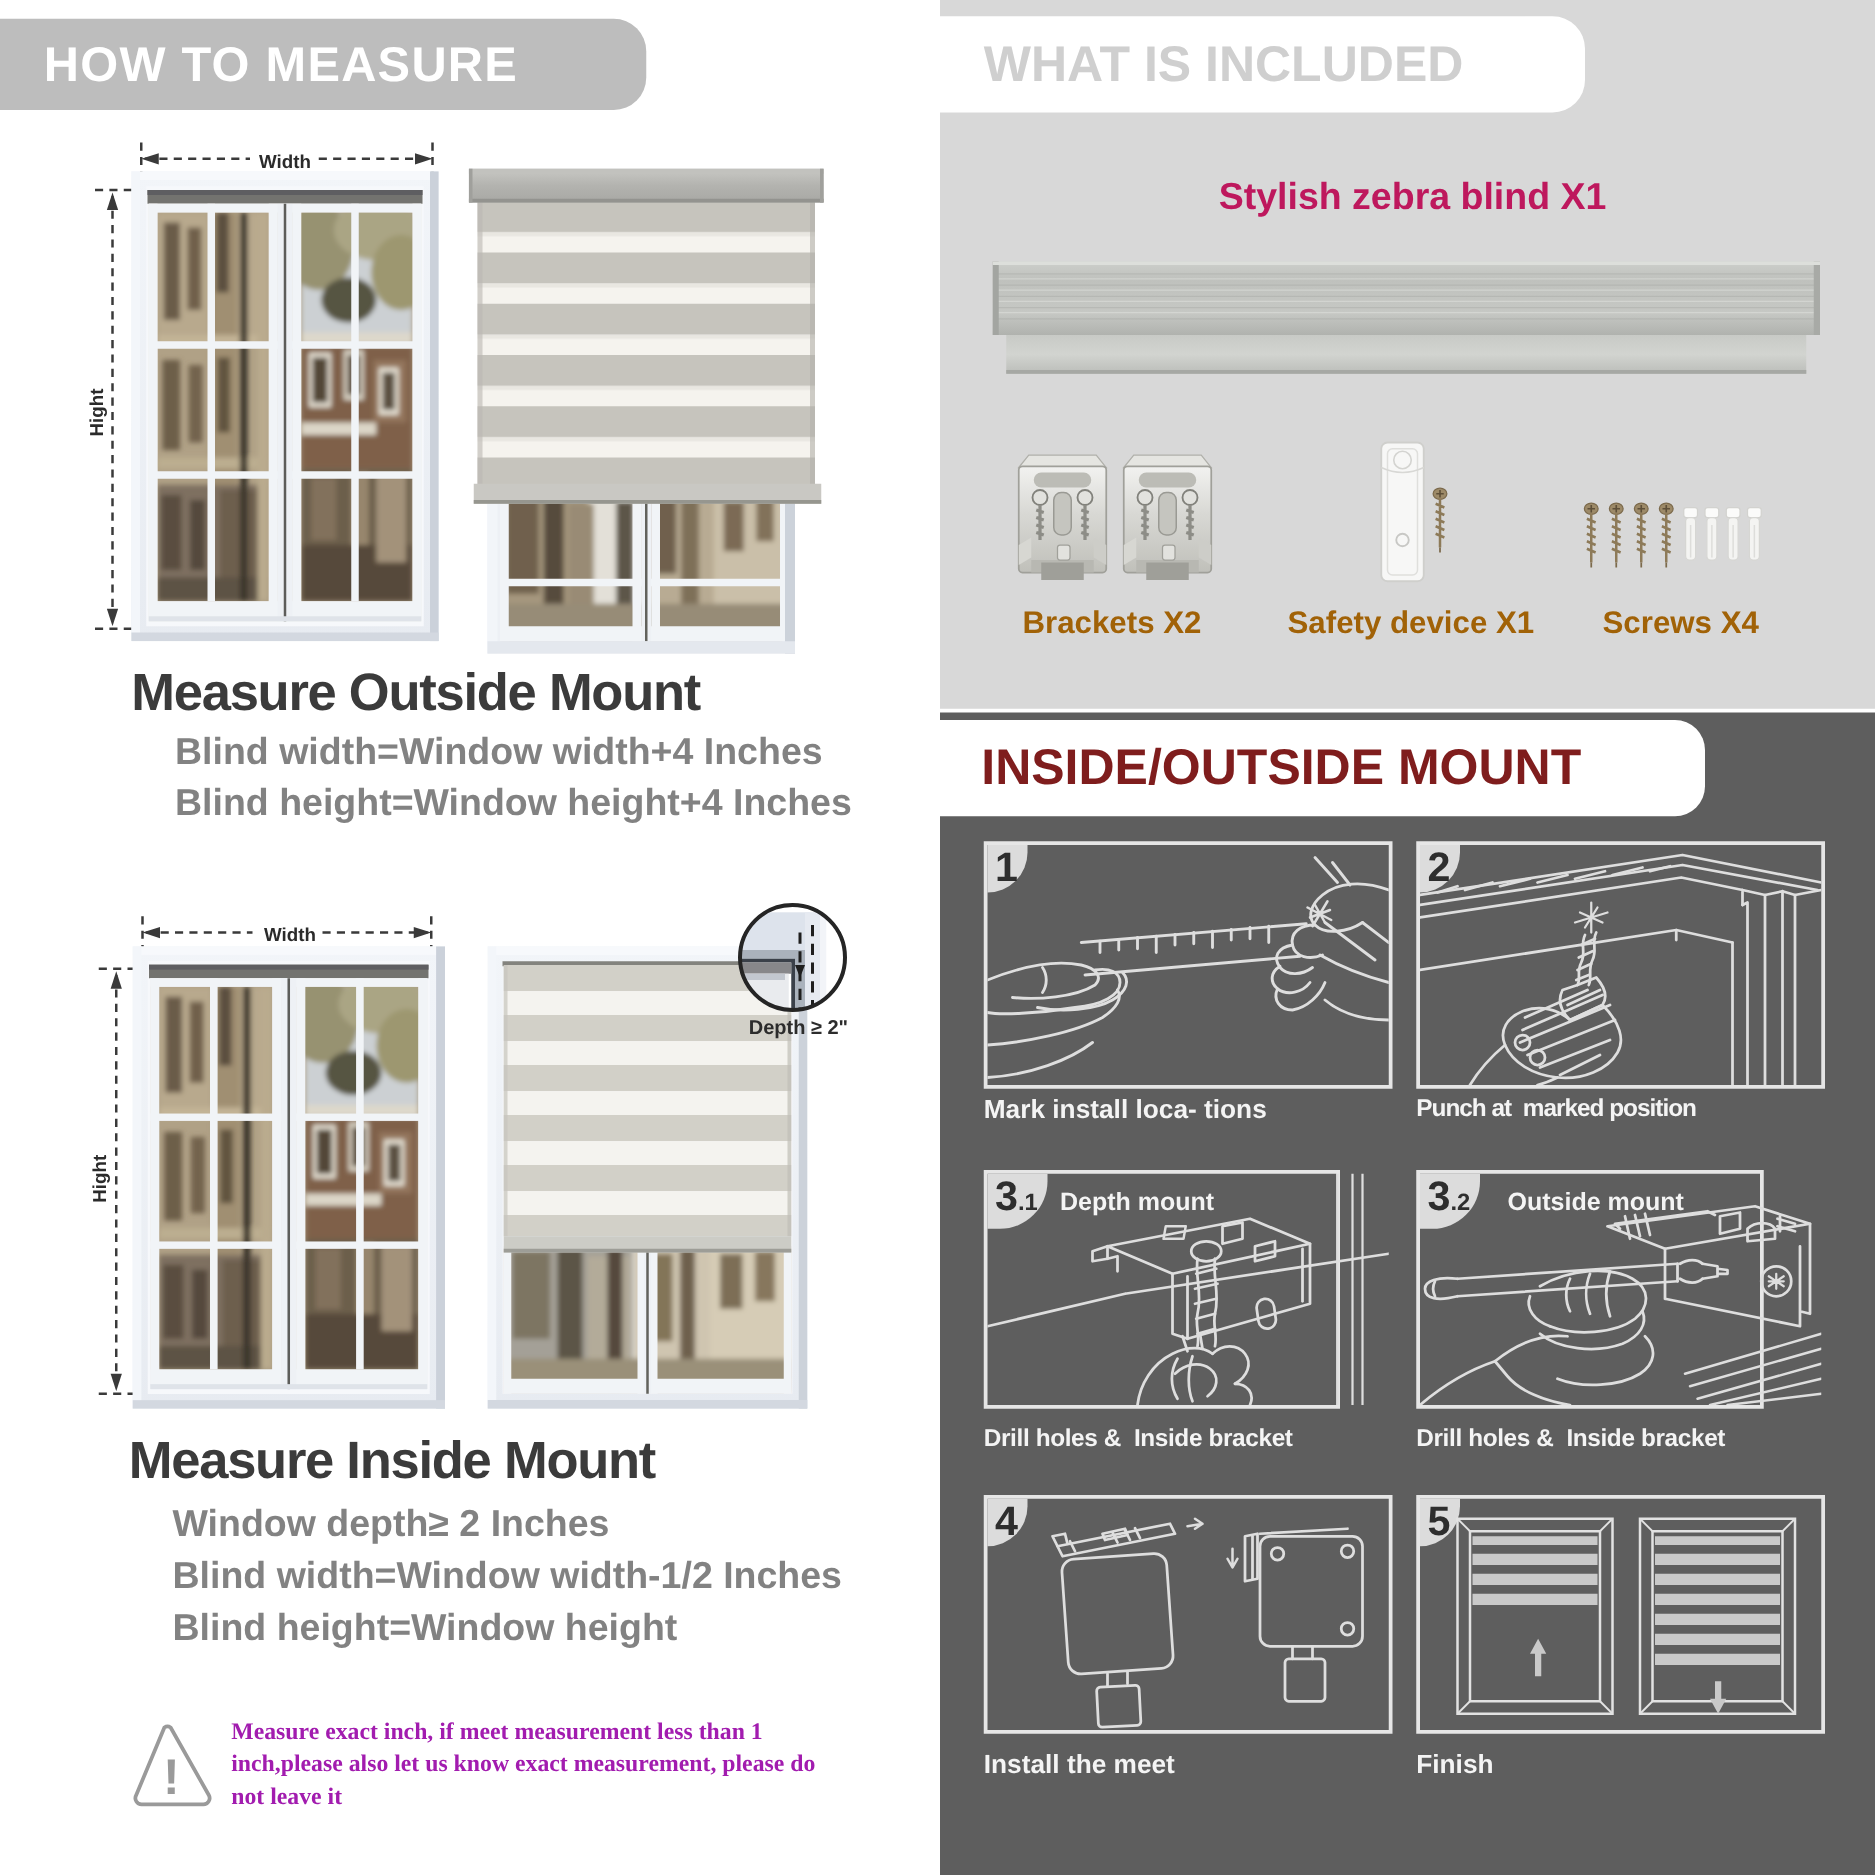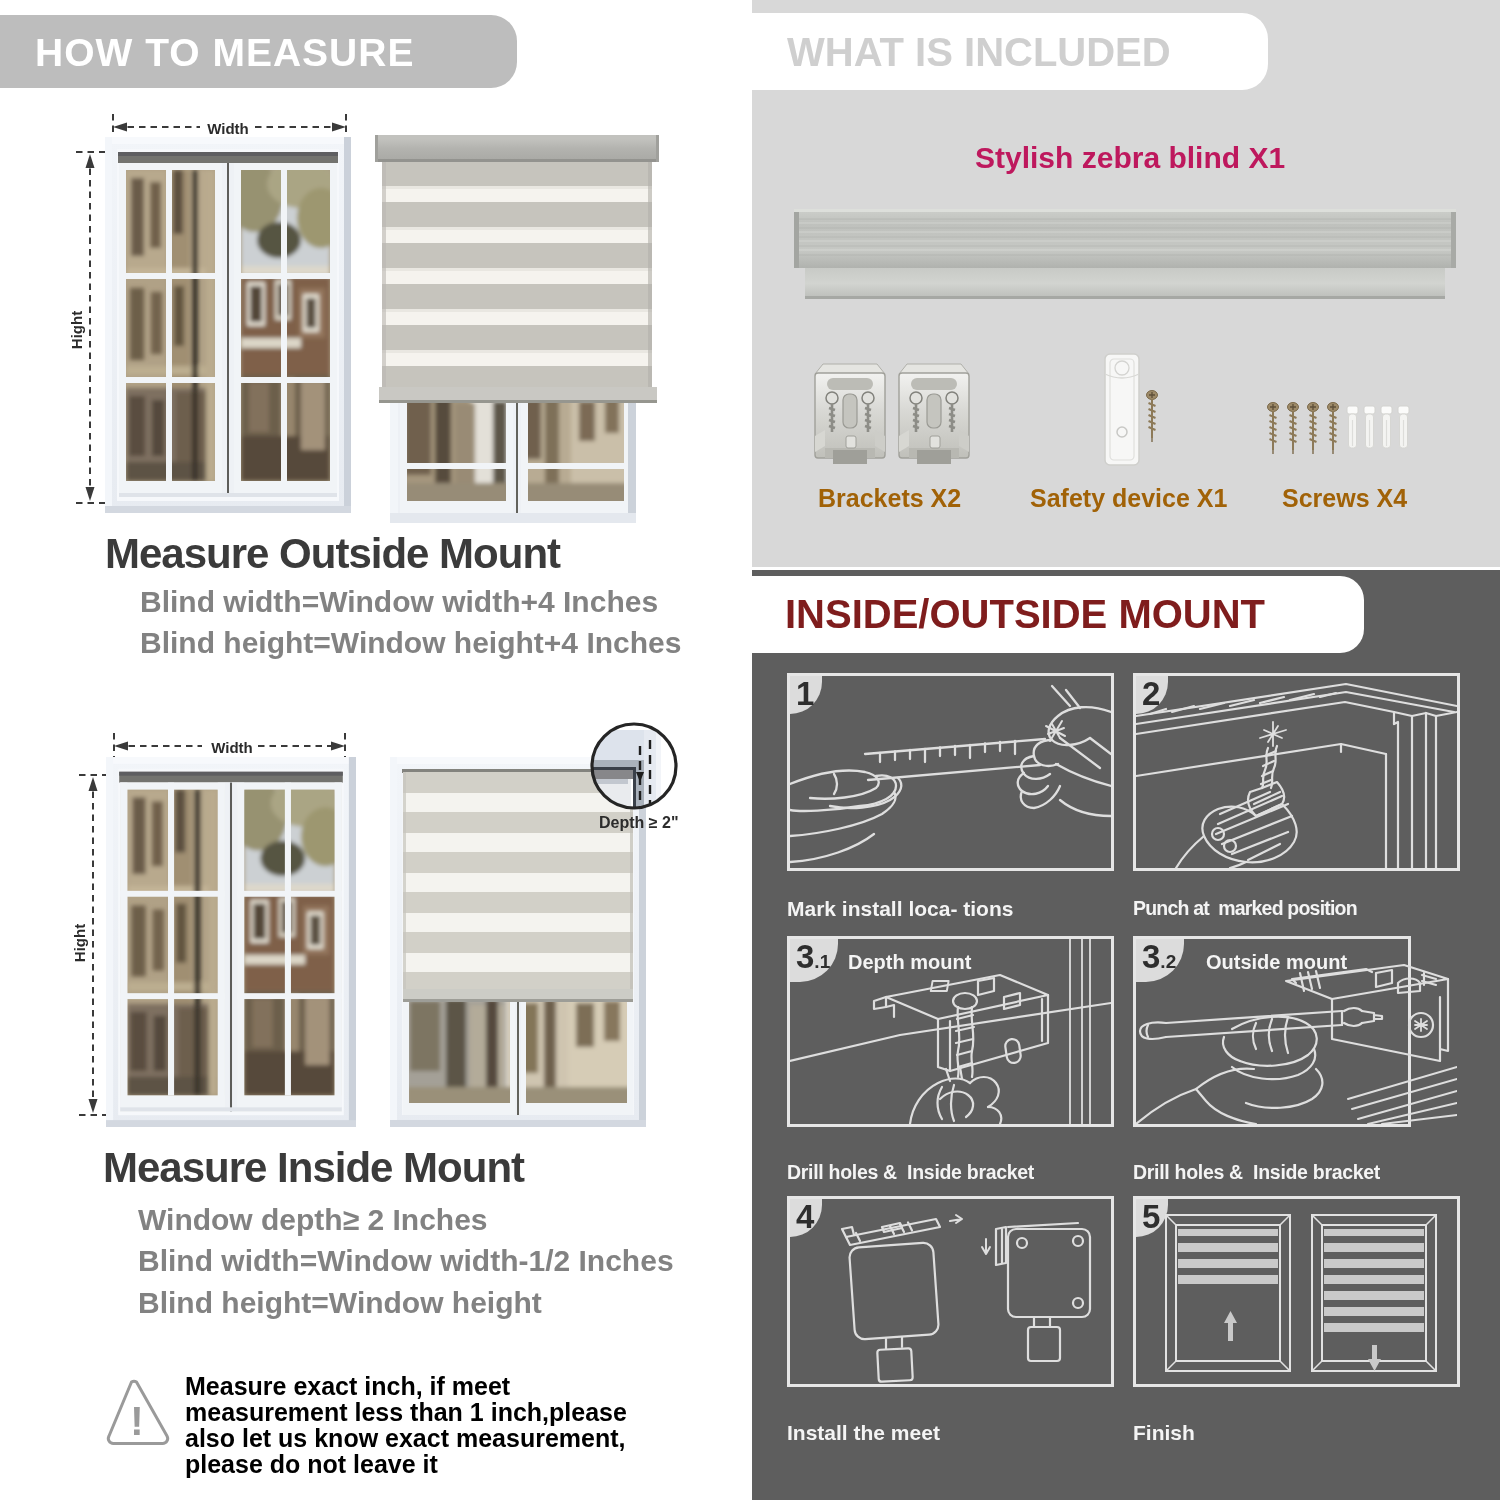--- a/index.html
+++ b/index.html
@@ -12,30 +12,30 @@
   #panelTop{left:752px;top:0;width:748px;height:567px;background:#d8d8d8;}
   #boxW1{left:752px;top:13px;width:516px;height:77px;background:#fff;border-radius:0 26px 26px 0;}
   #boxW1t{left:787px;top:30px;font-size:40px;font-weight:bold;color:#cfcfcf;}
   #stylish{left:975px;top:141px;font-size:30px;font-weight:bold;color:#be185d;}
   #panelBot{left:752px;top:570px;width:748px;height:930px;background:#5e5e5e;}
   #boxW2{left:752px;top:576px;width:612px;height:77px;background:#fff;border-radius:0 24px 24px 0;}
   #boxW2t{left:785px;top:592px;font-size:40px;font-weight:bold;color:#7f1d1d;}
   
   .h2{font-size:42px;font-weight:bold;color:#3b3b3b;letter-spacing:-1px;}
   .sub{font-size:30px;font-weight:bold;color:#828282;margin-left:35px;}
-  .warn{font-size:25px;font-weight:bold;color:#000000;line-height:26px;}
+  .warn{font-size:19px;font-weight:bold;color:#a21caf;line-height:26px;font-family:Liberation Serif, serif;}
   
   .ilab{font-size:25px;font-weight:bold;color:#a16207;}
   
   .step{position:absolute;border:3px solid #e6e6e6;box-sizing:border-box;}
   .badge{position:absolute;left:0;top:0;background:#dcdcdc;color:#2e2e2e;
          font-weight:bold;font-size:33px;line-height:34px;padding:1px 8px 3px 6px;
          border-radius:0 0 38px 0;}
   .badge small{font-size:19px;font-weight:bold;}
-  .slabel{position:absolute;font-size:21px;font-weight:bold;color:#f4f4f4;margin-top:21px;}
+  .slabel{position:absolute;font-size:21px;font-weight:bold;color:#f4f4f4;}
   .pmount{position:absolute;font-size:20px;font-weight:bold;color:#f4f4f4;}
 </style>
 </head>
 <body>
 
 <div id="hdrL" class="abs"></div>
 <div id="hdrLt" class="abs">HOW TO MEASURE</div>
 
 <svg class="abs" style="left:50px;top:105px" width="320" height="410" viewBox="0 0 320 410">
   <g stroke="#3a3a3a" stroke-width="2" fill="none" stroke-dasharray="6.5 5">
@@ -522,21 +522,21 @@
 
   <path d="M120 140 L146 128 C160 142 164 156 158 166 C150 180 130 188 110 186 C90 184 74 174 68 160 C63 148 70 138 82 133 C96 128 110 131 120 140 Z"></path>
   <path d="M84 138 L134 116 M82 148 L146 120 M80 158 L152 128 M86 168 L156 140 M96 178 L152 156 M112 184 L144 168"></path>
   <circle cx="82" cy="158" r="6"></circle>
   <circle cx="94" cy="170" r="6"></circle>
   <path d="M68 160 C56 170 46 182 40 192"></path>
   <path d="M110 186 C104 189 98 191 94 192"></path>
 </g>
 </svg>
 </div>
-<div class="step" style="left:787px;top:936px;width:327px;height:191px">
+<div class="step" style="left:787px;top:936px;width:285px;height:191px">
     <div class="badge">3<small>.1</small></div>
 <div class="pmount" style="left:58px;top:12px">Depth mount</div>
 <svg width="321" height="185" viewBox="0 0 321 185" style="position:absolute;left:0;top:0">
 <g stroke="#dedede" stroke-width="2.2" fill="none" stroke-linecap="round" stroke-linejoin="round">
 
   <path d="M0 122 L110 96 M110 96 L321 64"></path>
   <path d="M280 0 L280 185 M292 0 L292 185 M300 0 L300 185" stroke-width="1.8"></path>
 
   <path d="M96 58 L210 36 L258 56 L148 80 Z"></path>
   <path d="M148 80 L148 128 L160 132 L160 82"></path>

